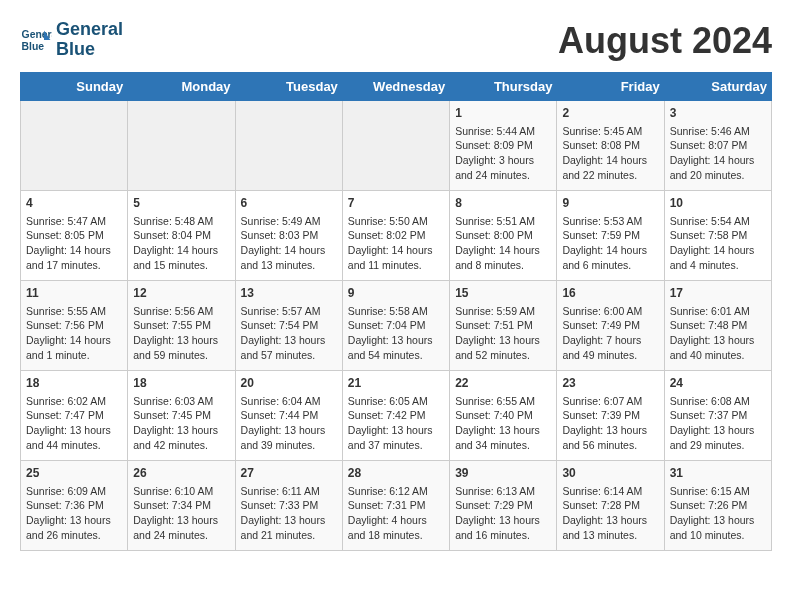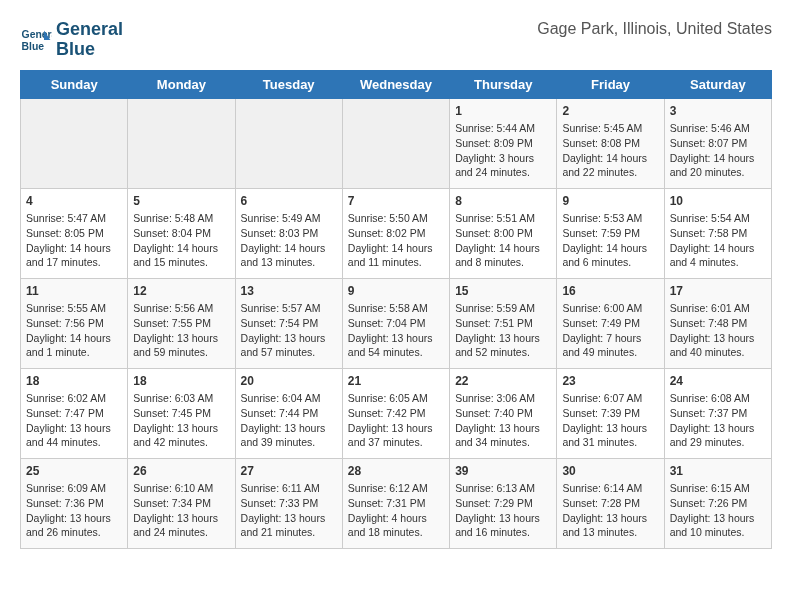--- a/index.html
+++ b/index.html
@@ -50,21 +50,21 @@
       width: 100%;
       border-collapse: collapse;
       font-size: 11px;
     }
     thead tr {
       background-color: #2e75b6;
       color: white;
     }
     thead th {
       padding: 6px 4px;
-      text-align: center;
+      text-align: right;
       font-size: 13px;
       font-weight: bold;
       border: 1px solid #2e75b6;
     }
     tbody td {
       border: 1px solid #ccc;
       padding: 4px 5px;
       vertical-align: top;
       width: calc(100% / 7);
       height: 90px;
@@ -99,21 +99,21 @@
       <polygon points="30,8 38,20 30,20" fill="#2e75b6"></polygon>
     </svg>
     <div>
       <div class="logo-text">
         <span>General</span>
         <span>Blue</span>
       </div>
     </div>
   </div>
   <div class="title-area">
-    <div class="location-title">Gage Park, Illinois, United States</div>
+    <div class="month-title">August 2024</div>
   </div>
 </div>
 
 <table>
   <thead>
     <tr>
     <th>Sunday</th>
         <th>Monday</th>
         <th>Tuesday</th>
         <th>Wednesday</th>
@@ -255,29 +255,29 @@
           <div>Daylight: 13 hours and 39 minutes.</div>
         </td>
         <td>
           <span class="day-number">21</span>
           <div>Sunrise: 6:05 AM</div>
           <div>Sunset: 7:42 PM</div>
           <div>Daylight: 13 hours and 37 minutes.</div>
         </td>
         <td>
           <span class="day-number">22</span>
-          <div>Sunrise: 3:06 AM</div>
+          <div>Sunrise: 6:55 AM</div>
           <div>Sunset: 7:40 PM</div>
           <div>Daylight: 13 hours and 34 minutes.</div>
         </td>
         <td>
           <span class="day-number">23</span>
           <div>Sunrise: 6:07 AM</div>
           <div>Sunset: 7:39 PM</div>
-          <div>Daylight: 13 hours and 31 minutes.</div>
+          <div>Daylight: 13 hours and 56 minutes.</div>
         </td>
         <td>
           <span class="day-number">24</span>
           <div>Sunrise: 6:08 AM</div>
           <div>Sunset: 7:37 PM</div>
           <div>Daylight: 13 hours and 29 minutes.</div>
         </td>
       </tr>
       <tr>
         <td>

